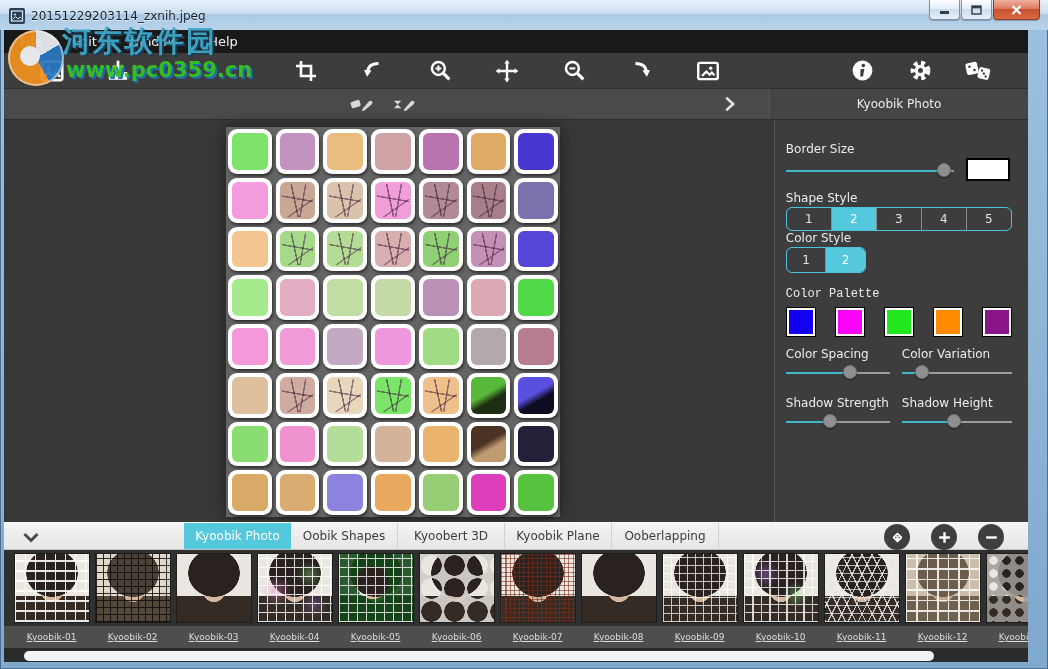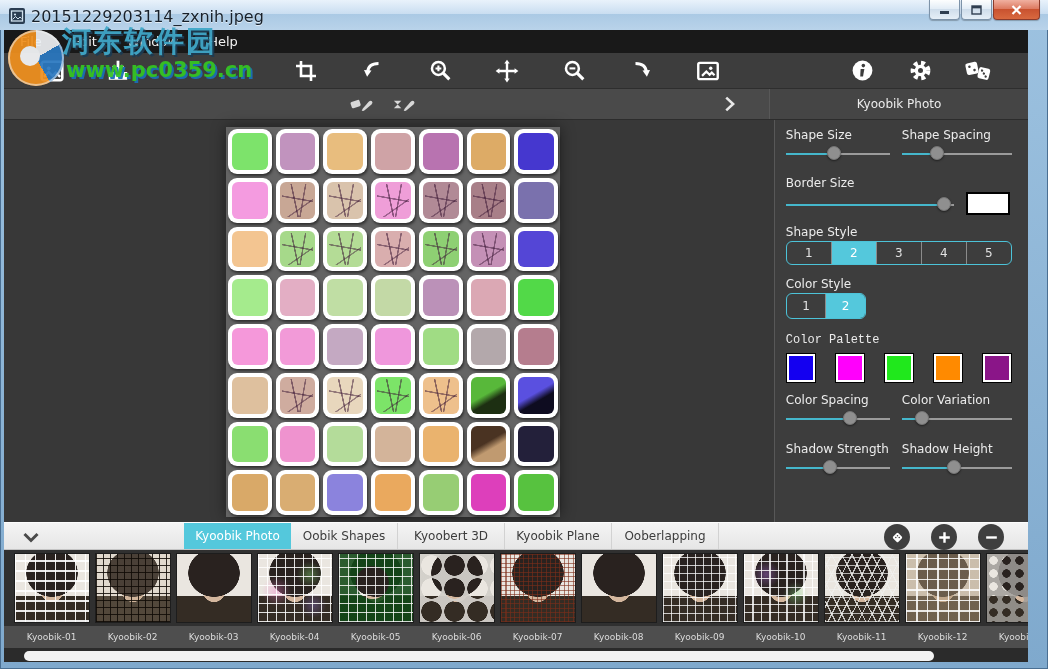--- a/index.html
+++ b/index.html
@@ -1,20 +1,20 @@
 <!DOCTYPE html>
 <html><head>
 <meta charset="utf-8">
 <style>
   html,body{margin:0;padding:0;background:#cfd8e0;font-family:"DejaVu Sans","Liberation Sans",sans-serif;}
   .stage{position:relative;width:1048px;height:669px;background:linear-gradient(#9dc2e0,#7fa9cd);overflow:hidden;box-shadow:0 0 0 1px #4a6f92 inset;}
   
   .titlebar{position:relative;height:30px;background:linear-gradient(#e9f2fb,#cadef1 45%,#aac9e4 46%,#b9d3ea);display:flex;align-items:center;}
   .title-icon{margin:2px 6px 0 9px;width:16px;height:16px;flex:0 0 auto;}
-  .title-text{font-size:16px;color:#17202a;margin-top:2px;text-shadow:0 1px 0 rgba(255,255,255,.6);}
+  .title-text{font-size:12px;color:#17202a;margin-top:2px;text-shadow:0 1px 0 rgba(255,255,255,.6);}
   .win-btns{position:absolute;top:0;right:8px;display:flex;}
   .win-btn{width:29px;height:19px;border:1px solid #7d93a9;border-top:none;border-radius:0 0 4px 4px;background:linear-gradient(#fdfefe,#e3edf6 45%,#cddcea 46%,#e6eff7);display:flex;align-items:center;justify-content:center;margin-left:1px;box-shadow:0 1px 1px rgba(0,0,0,.25);}
   .win-btn.close{width:45px;background:linear-gradient(#f0b0a0,#dd7b62 45%,#c8502f 46%,#d8693f);border-color:#8c3категор checkbox2a;}
   .win-btn.close{border-color:#8c3a2a;}
   
   .app{position:relative;margin:0 4px;width:1024px;height:632px;background:#383838;overflow:hidden;}
   .menubar{height:23px;background:#191919;display:flex;align-items:center;padding-left:16px;}
   .menu-item{color:#f2f2f2;font-size:13px;margin-right:30px;cursor:default;}
   .toolbar{position:relative;height:35px;background:#3d3d3d;border-bottom:1px solid #2e2e2e;}
   .tb-group{position:absolute;top:0;height:35px;display:flex;align-items:center;}
@@ -82,21 +82,21 @@
   .p5::after{background:repeating-linear-gradient(0deg,rgba(255,255,255,.8) 0 1.3px,transparent 1.3px 9px),repeating-linear-gradient(90deg,rgba(255,255,255,.8) 0 1.3px,transparent 1.3px 9px),radial-gradient(circle 17px at 45% 42%,transparent 16px,rgba(16,72,22,.88) 17px);}
   .p6::after{background-image:radial-gradient(circle 10.5px at 11.5px 11.5px,transparent 10px,rgba(210,207,202,.95) 10.5px);background-size:23px 23px;}
   .p7::after{background:repeating-linear-gradient(0deg,rgba(125,45,25,.6) 0 1px,transparent 1px 4.5px),repeating-linear-gradient(90deg,rgba(125,45,25,.6) 0 1px,transparent 1px 4.5px);}
   .p8::after{background:none;}
   .p9::after{background:repeating-linear-gradient(0deg,rgba(255,255,255,.75) 0 1.2px,transparent 1.2px 8px),repeating-linear-gradient(90deg,rgba(255,255,255,.75) 0 1.2px,transparent 1.2px 8px);}
   .p10::after{background:repeating-linear-gradient(0deg,rgba(255,255,255,.8) 0 1.2px,transparent 1.2px 8.5px),repeating-linear-gradient(90deg,rgba(255,255,255,.8) 0 1.2px,transparent 1.2px 8.5px),radial-gradient(circle 13px at 30% 30%,rgba(170,110,220,.45),transparent 14px),radial-gradient(circle 12px at 70% 60%,rgba(130,220,130,.4),transparent 13px);}
   .p11::after{background:repeating-linear-gradient(63deg,rgba(240,240,238,.8) 0 1.2px,transparent 1.2px 9px),repeating-linear-gradient(-63deg,rgba(240,240,238,.8) 0 1.2px,transparent 1.2px 9px),repeating-linear-gradient(0deg,rgba(240,240,238,.7) 0 1.2px,transparent 1.2px 8px);}
   .p12::after{background:repeating-linear-gradient(0deg,rgba(255,255,255,.85) 0 1.4px,transparent 1.4px 10.5px),repeating-linear-gradient(90deg,rgba(255,255,255,.85) 0 1.4px,transparent 1.4px 10.5px),linear-gradient(rgba(172,150,120,.5),rgba(172,150,120,.5));}
   .p13::after{background-image:radial-gradient(circle 4.5px at 6.5px 6.5px,transparent 4px,rgba(160,157,153,.85) 4.5px);background-size:13px 13px;}
   .labelband{position:relative;height:22px;background:#4e4e4e;display:flex;overflow:hidden;padding-left:7px;}
-  .thumb-label{width:81px;flex:0 0 auto;color:#dcdcdc;font-size:9px;display:flex;align-items:center;justify-content:center;}
+  .thumb-label{width:81px;flex:0 0 auto;color:#dcdcdc;font-size:9px;display:flex;align-items:center;justify-content:center;text-decoration:underline;}
   .scrollband{position:relative;height:16px;background:#2b2b2b;}
   .scroll-thumb{position:absolute;left:20px;top:3px;width:910px;height:10px;border-radius:5px;background:#f3f3f3;}
   
   .watermark{position:absolute;left:0;top:22px;width:320px;height:100px;pointer-events:none;z-index:50;}
   .wm-logo{position:absolute;left:8px;top:8px;width:56px;height:56px;border-radius:50%;background:conic-gradient(from 210deg,#f0901e 0 150deg,#eceff2 150deg 210deg,#2a78c0 210deg 300deg,#f0901e 300deg);opacity:.93;box-shadow:0 0 0 2px rgba(255,255,255,.55) inset;}
   .wm-logo::after{content:"";position:absolute;left:12px;top:16px;width:20px;height:20px;border-radius:50%;background:#f4f6f8;}
   .wm-line1{position:absolute;left:62px;top:0px;font-size:29px;font-weight:bold;color:#3fa7c8;text-shadow:2px 2px 0 #1d3b52;letter-spacing:2px;opacity:.95;}
   .wm-line2{position:absolute;left:66px;top:36px;font-size:21px;font-weight:bold;color:#35c424;text-shadow:2px 2px 0 #1a6fb5;opacity:.95;}
 </style>
 </head>
@@ -446,59 +446,41 @@
             <div class="tile">
               <div class="tile-in" style="background: rgb(221, 63, 187);"></div>
             </div>
             <div class="tile">
               <div class="tile-in" style="background: rgb(87, 194, 63);"></div>
             </div>
           </div>
       </div>
 
       <div class="panel">
-        <div class="pair">
-          <div class="col-l">
-            <div class="plabel">Shape Size</div>
-            <div class="slider">
-                <div class="track"></div>
-                <div class="fill" style="width: 46%;"></div>
-                <div class="thumb" style="left: calc(46% - 7px);"></div>
-              </div>
-          </div>
-          <div class="col-r">
-            <div class="plabel">Shape Spacing</div>
-            <div class="slider">
-                <div class="track"></div>
-                <div class="fill" style="width: 32%;"></div>
-                <div class="thumb" style="left: calc(32% - 7px);"></div>
-              </div>
-          </div>
-        </div>
 
         <div class="plabel" style="margin-top:14px;">Border Size</div>
         <div class="border-row">
           <div class="slider">
               <div class="track"></div>
               <div class="fill" style="width: 94%;"></div>
               <div class="thumb" style="left: calc(94% - 7px);"></div>
             </div>
           <div class="swatch-box" id="border-swatch" style="background: rgb(255, 255, 255);"></div>
         </div>
 
         <div class="plabel" style="margin-top:10px;">Shape Style</div>
         <div class="segmented" id="shape-style-seg">
             <div class="seg">1</div>
             <div class="seg sel sep">2</div>
             <div class="seg sep">3</div>
             <div class="seg sep">4</div>
             <div class="seg sep">5</div>
           </div>
 
-        <div class="plabel" style="margin-top:12px;">Color Style</div>
+        <div class="plabel" style="margin-top:0;">Color Style</div>
         <div class="colorstyle-row">
           <div class="segmented" id="color-style-seg">
               <div class="seg">1</div>
               <div class="seg sel sep">2</div>
             </div>
         </div>
 
         <div class="plabel" style="margin-top:14px;font-family:Liberation Mono, monospace;">Color Palette</div>
         <div class="palette" id="palette">
             <div class="pal" style="background: rgb(20, 0, 240);"></div>

